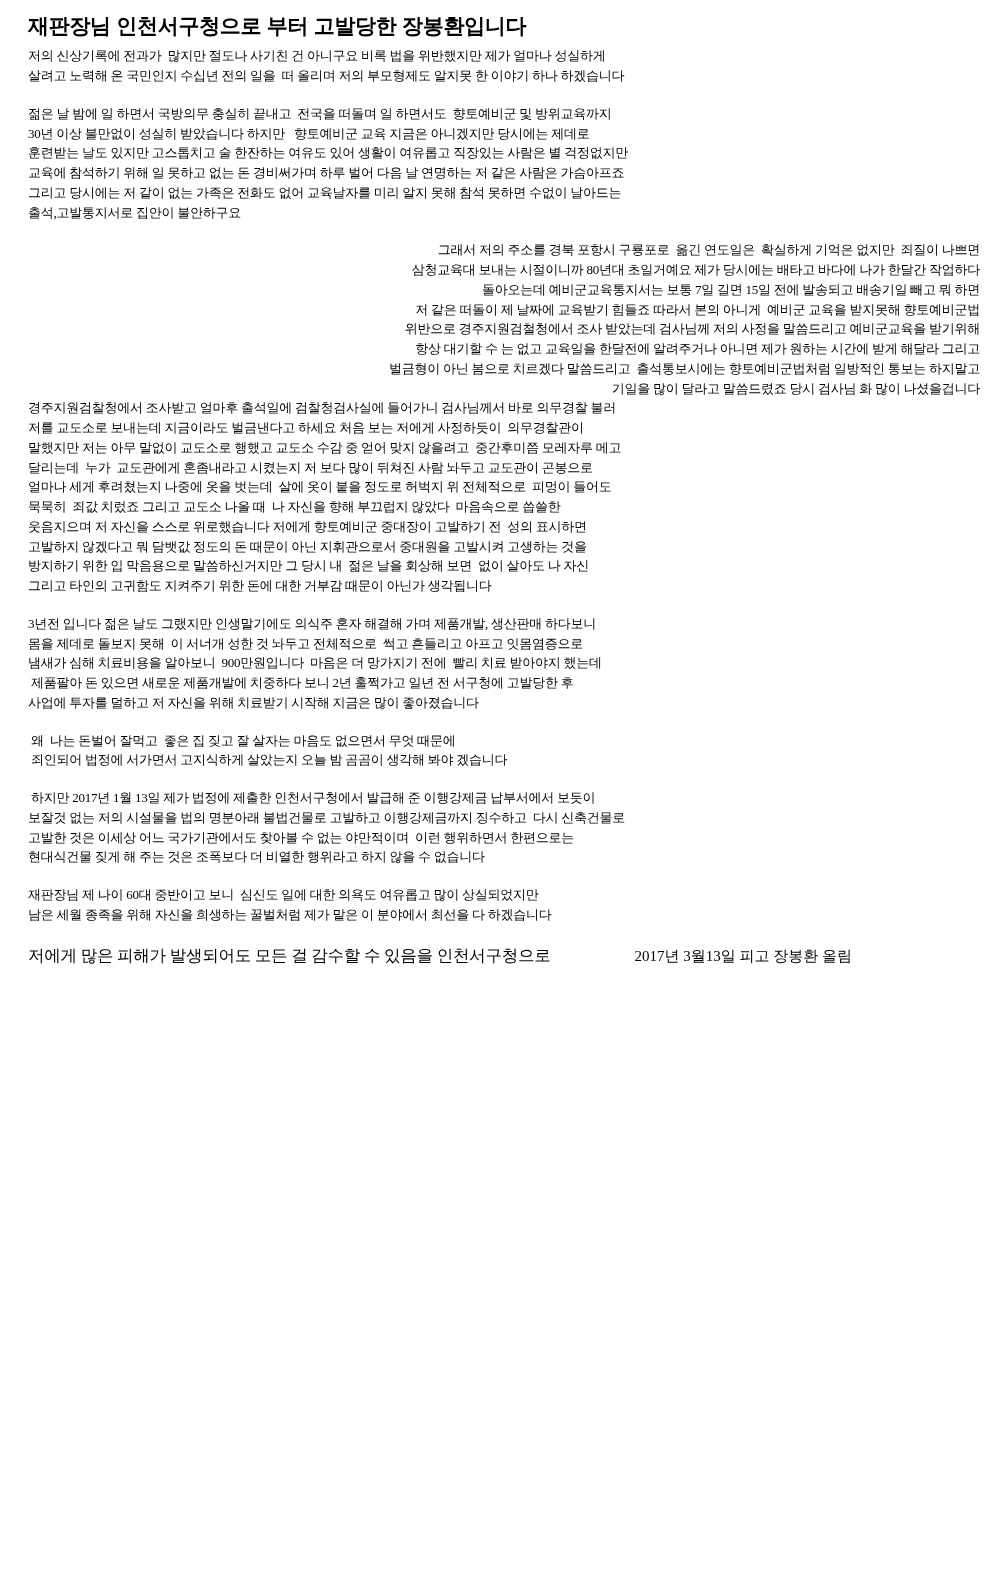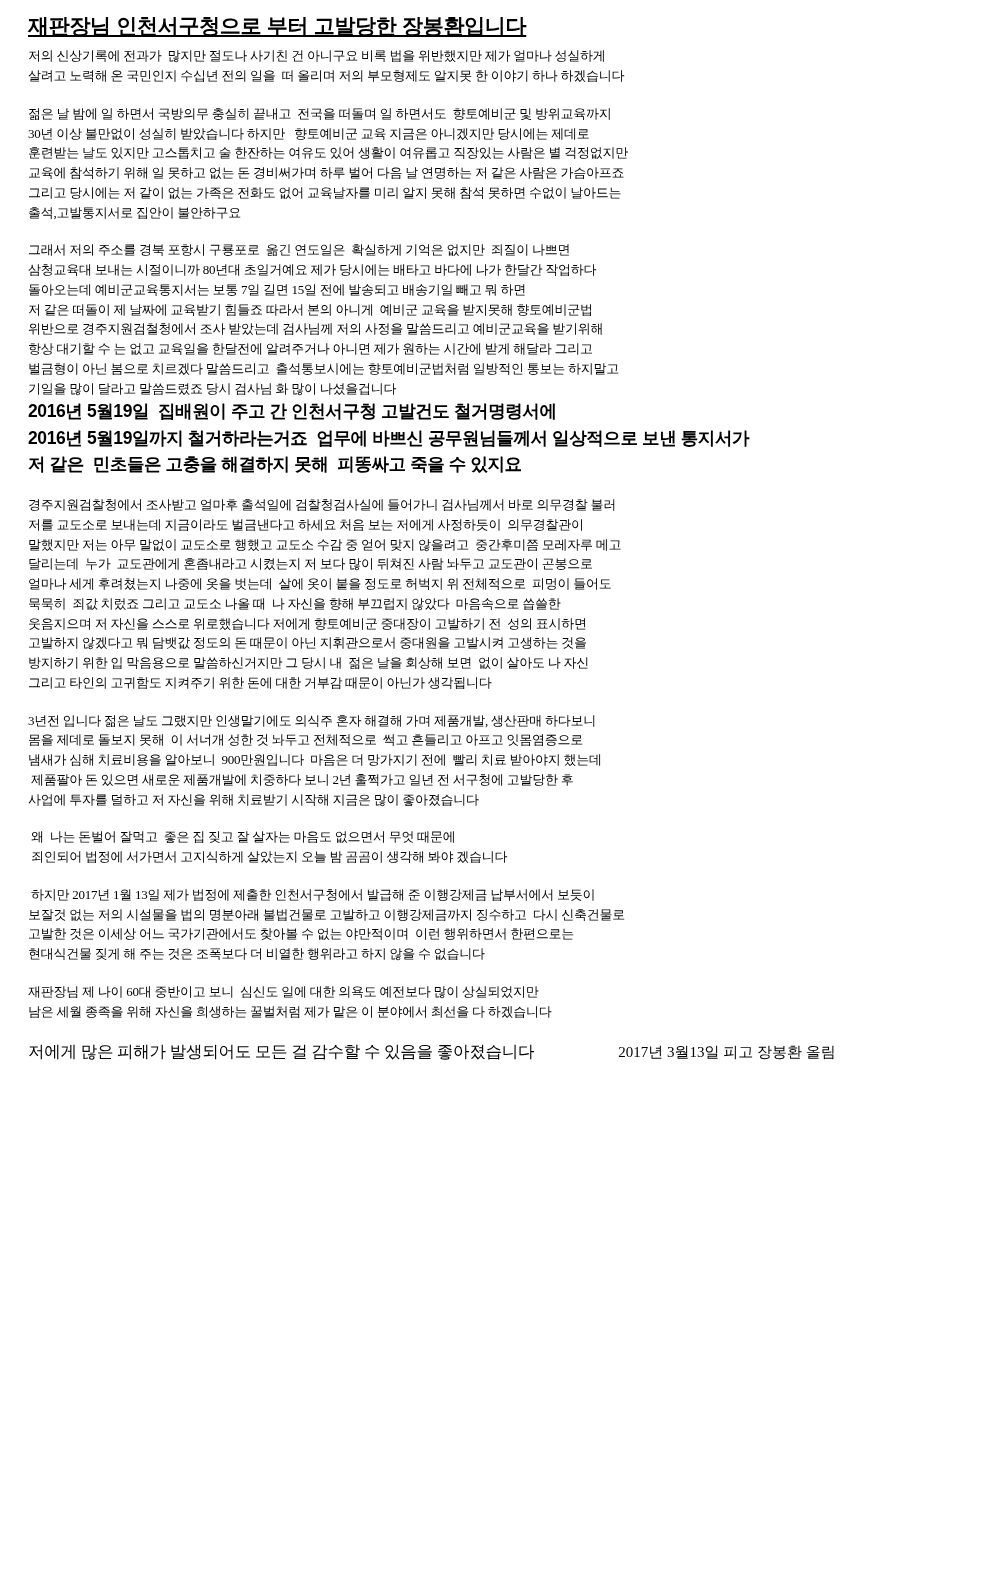--- a/index.html
+++ b/index.html
@@ -20,32 +20,32 @@
     padding: 8px 18px 10px 28px;
     background: #ffffff;
   }
   .doc-title {
     font-family: "Liberation Sans", "DejaVu Sans", sans-serif;
     font-weight: bold;
     font-size: 21px;
     line-height: 1.35;
     letter-spacing: -0.3px;
     margin: 4px 0 6px 0;
-    text-decoration: underline;
   }
   .para {
     font-size: 13px;
     line-height: 1.52;
     letter-spacing: -0.25px;
     margin: 0 0 18px 0;
     white-space: pre-wrap;
     word-break: keep-all;
   }
   .para.tight {
     margin-bottom: 0;
+    text-align: right;
   }
   .emphasis {
     font-family: "Liberation Sans", "DejaVu Sans", sans-serif;
     font-weight: bold;
     font-size: 17.5px;
     line-height: 1.5;
     letter-spacing: -0.4px;
     margin: 0 0 18px 0;
     white-space: pre-wrap;
     word-break: keep-all;
@@ -85,23 +85,20 @@
 출석,고발통지서로 집안이 불안하구요</p>
   <p class="para tight">그래서 저의 주소를 경북 포항시 구룡포로  옮긴 연도일은  확실하게 기억은 없지만  죄질이 나쁘면
 삼청교육대 보내는 시절이니까 80년대 초일거예요 제가 당시에는 배타고 바다에 나가 한달간 작업하다
 돌아오는데 예비군교육통지서는 보통 7일 길면 15일 전에 발송되고 배송기일 빼고 뭐 하면
 저 같은 떠돌이 제 날짜에 교육받기 힘들죠 따라서 본의 아니게  예비군 교육을 받지못해 향토예비군법
 위반으로 경주지원검철청에서 조사 받았는데 검사님께 저의 사정을 말씀드리고 예비군교육을 받기위해
 항상 대기할 수 는 없고 교육일을 한달전에 알려주거나 아니면 제가 원하는 시간에 받게 해달라 그리고
 벌금형이 아닌 봄으로 치르겠다 말씀드리고  출석통보시에는 향토예비군법처럼 일방적인 통보는 하지말고
 기일을 많이 달라고 말씀드렸죠 당시 검사님 화 많이 나셨을겁니다</p>
 
-  <p class="emphasis">2016년 5월19일  집배원이 주고 간 인천서구청 고발건도 철거명령서에
-2016년 5월19일까지 철거하라는거죠  업무에 바쁘신 공무원님들께서 일상적으로 보낸 통지서가
-저 같은  민초들은 고충을 해결하지 못해  피똥싸고 죽을 수 있지요</p>
 
   <p class="para">경주지원검찰청에서 조사받고 얼마후 출석일에 검찰청검사실에 들어가니 검사님께서 바로 의무경찰 불러
 저를 교도소로 보내는데 지금이라도 벌금낸다고 하세요 처음 보는 저에게 사정하듯이  의무경찰관이
 말했지만 저는 아무 말없이 교도소로 행했고 교도소 수감 중 얻어 맞지 않을려고  중간후미쯤 모레자루 메고
 달리는데  누가  교도관에게 혼좀내라고 시켰는지 저 보다 많이 뒤쳐진 사람 놔두고 교도관이 곤봉으로
 얼마나 세게 후려쳤는지 나중에 옷을 벗는데  살에 옷이 붙을 정도로 허벅지 위 전체적으로  피멍이 들어도
 묵묵히  죄값 치렀죠 그리고 교도소 나올 때  나 자신을 향해 부끄럽지 않았다  마음속으로 씁쓸한
 웃음지으며 저 자신을 스스로 위로했습니다 저에게 향토예비군 중대장이 고발하기 전  성의 표시하면
 고발하지 않겠다고 뭐 담뱃값 정도의 돈 때문이 아닌 지휘관으로서 중대원을 고발시켜 고생하는 것을
 방지하기 위한 입 막음용으로 말씀하신거지만 그 당시 내  젊은 날을 회상해 보면  없이 살아도 나 자신
@@ -112,21 +109,21 @@
  제품팔아 돈 있으면 새로운 제품개발에 치중하다 보니 2년 훌쩍가고 일년 전 서구청에 고발당한 후
 사업에 투자를 덜하고 저 자신을 위해 치료받기 시작해 지금은 많이 좋아졌습니다</p>
 
   <p class="para"> 왜  나는 돈벌어 잘먹고  좋은 집 짖고 잘 살자는 마음도 없으면서 무엇 때문에
  죄인되어 법정에 서가면서 고지식하게 살았는지 오늘 밤 곰곰이 생각해 봐야 겠습니다</p>
 
   <p class="para"> 하지만 2017년 1월 13일 제가 법정에 제출한 인천서구청에서 발급해 준 이행강제금 납부서에서 보듯이
 보잘것 없는 저의 시설물을 법의 명분아래 불법건물로 고발하고 이행강제금까지 징수하고  다시 신축건물로
 고발한 것은 이세상 어느 국가기관에서도 찾아볼 수 없는 야만적이며  이런 행위하면서 한편으로는
 현대식건물 짖게 해 주는 것은 조폭보다 더 비열한 행위라고 하지 않을 수 없습니다</p>
-  <p class="para">재판장님 제 나이 60대 중반이고 보니  심신도 일에 대한 의욕도 예전보다 많이 상실되었지만
+  <p class="para">재판장님 제 나이 60대 중반이고 보니  심신도 일에 대한 의욕도 여유롭고 많이 상실되었지만
 남은 세월 종족을 위해 자신을 희생하는 꿀벌처럼 제가 맡은 이 분야에서 최선을 다 하겠습니다</p>
 
 
   <div class="sign-row">
-    <span class="sign-line">저에게 많은 피해가 발생되어도 모든 걸 감수할 수 있음을 좋아졌습니다</span><span class="sign-inline">2017년 3월13일 피고 장봉환 올림</span>
+    <span class="sign-line">저에게 많은 피해가 발생되어도 모든 걸 감수할 수 있음을 인천서구청으로</span><span class="sign-inline">2017년 3월13일 피고 장봉환 올림</span>
   </div>
 
 </div>
 
 </body></html>

